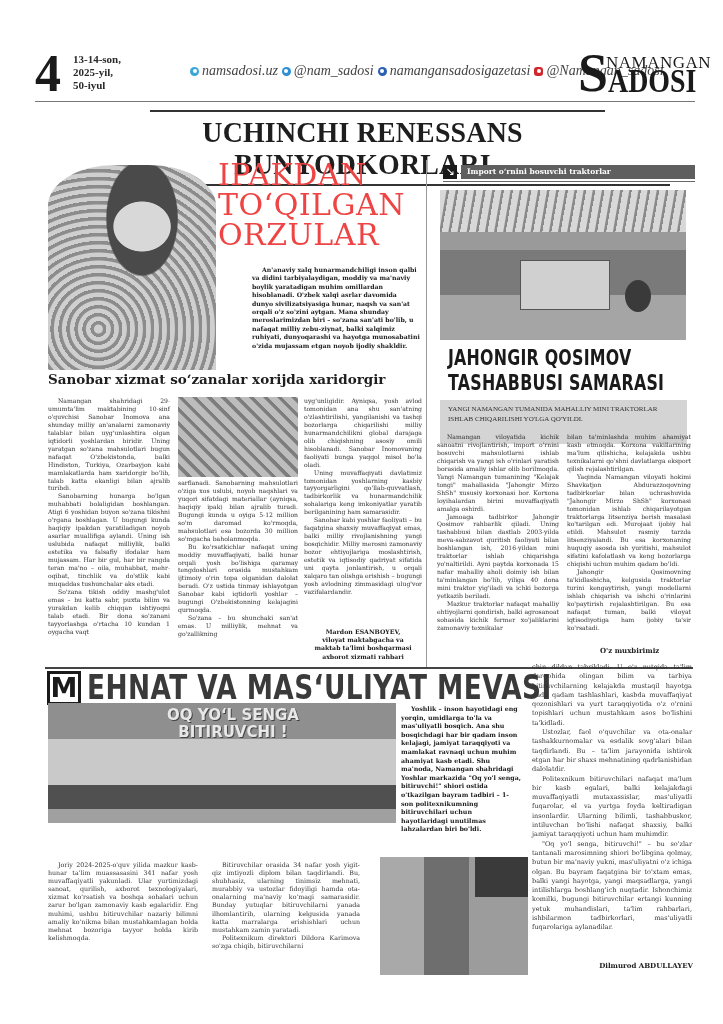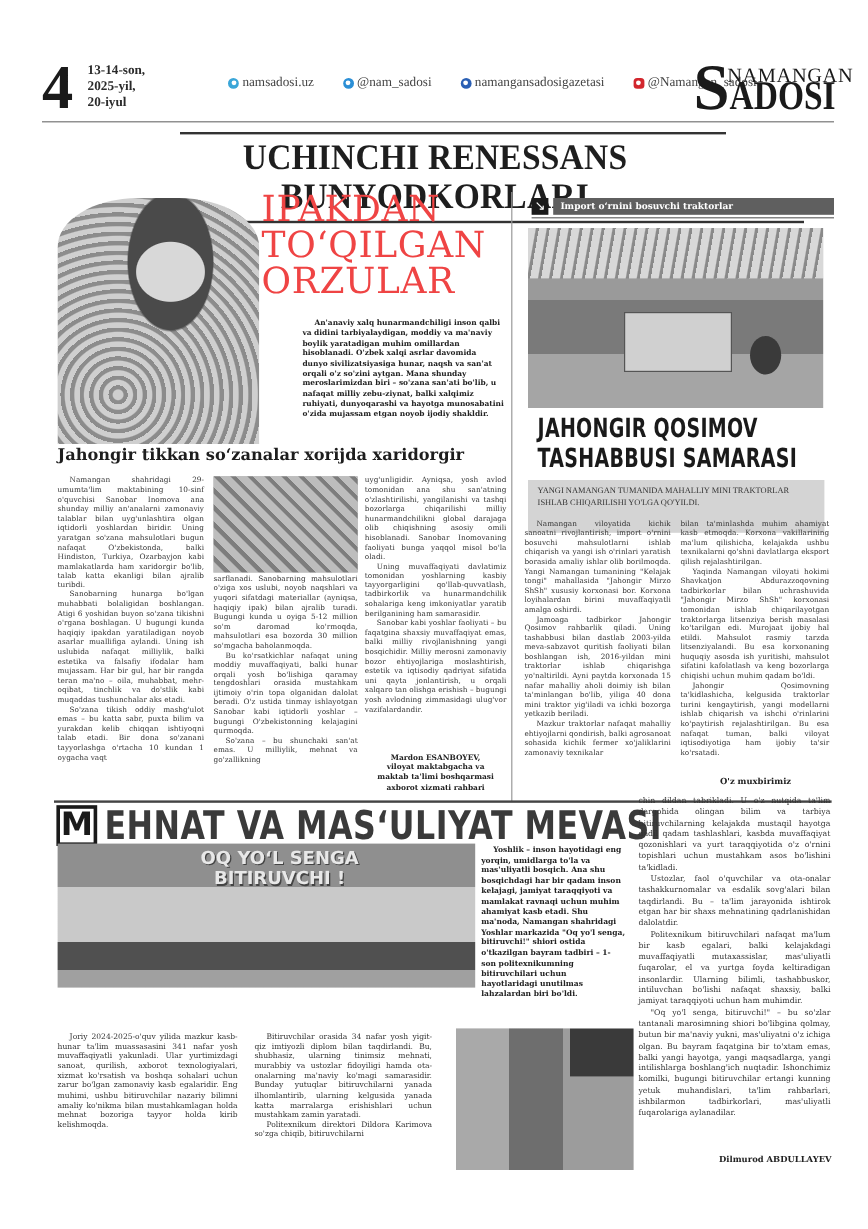--- a/index.html
+++ b/index.html
@@ -3,21 +3,21 @@
 <meta charset="utf-8">
 <style>
   * { box-sizing: border-box; margin: 0; padding: 0; }
   html, body { width: 723px; height: 1024px; background: #ffffff; overflow: hidden; }
   body { font-family: "DejaVu Serif", serif; color: #1e1e1e; position: relative; }
 
   
   .masthead { position: absolute; left: 35px; top: 50px; width: 660px; height: 52px; border-bottom: 1px solid #777; }
   .page-num { position: absolute; left: 0; top: 0; font-family: "Liberation Serif", serif; font-weight: bold; font-size: 52px; line-height: 48px; color: #1a1a1a; }
   .issue { position: absolute; left: 38px; top: 3px; font-family: "Liberation Serif", serif; font-weight: bold; font-size: 11px; line-height: 13px; color: #2a2a2a; }
-  .socials { position: absolute; left: 155px; top: 13px; display: flex; gap: 24px; font-family: "Liberation Serif", serif; font-size: 11px; color: #444; }
+  .socials { position: absolute; left: 155px; top: 13px; display: flex; gap: 4px; font-family: "Liberation Serif", serif; font-size: 14px; color: #444; font-style: italic; }
   .soc { display: flex; align-items: center; gap: 3px; }
   .soc-ic { width: 9px; height: 9px; border-radius: 50%; display: inline-block; position: relative; }
   .soc-ic.web { background: #3aa6d8; }
   .soc-ic.tg { background: #2b8fd6; }
   .soc-ic.fb { background: #2a5fb4; }
   .soc-ic.ig { background: #d2262d; border-radius: 3px; }
   .soc-ic::after { content: ""; position: absolute; left: 2.5px; top: 2.5px; width: 4px; height: 4px; border-radius: 50%; background: #fff; }
   .logo { position: absolute; right: 2px; top: 0; width: 115px; height: 48px; font-family: "Liberation Serif", serif; color: #1a1a1a; }
   .logo-s { position: absolute; left: 0; top: -4px; font-size: 54px; font-weight: bold; line-height: 54px; }
   .logo-top { position: absolute; left: 28px; top: 3px; font-size: 17px; letter-spacing: 0.5px; }
@@ -82,21 +82,21 @@
   .byline-c1 { position: absolute; left: 575px; top: 961px; width: 118px; text-align: right; font-family: "DejaVu Serif", serif; font-weight: bold; font-size: 7px; color: #222; }
 </style>
 </head>
 <body>
 
 <header class="masthead">
   <div class="page-num">4</div>
   <div class="issue">
     <div>13-14-son,</div>
     <div>2025-yil,</div>
-    <div>20-iyul</div>
+    <div>50-iyul</div>
   </div>
   <div class="socials">
     <a class="soc">
       <span class="soc-ic web"></span>
       <span>namsadosi.uz</span>
     </a>
     <a class="soc">
       <span class="soc-ic tg"></span>
       <span>@nam_sadosi</span>
     </a>
@@ -122,21 +122,21 @@
   <div class="rule-bot"></div>
 </div>
 
 <div class="photo photo-girl"></div>
 <div class="headline-ipak">
   <div>IPAKDAN</div>
   <div>TO‘QILGAN</div>
   <div>ORZULAR</div>
 </div>
 <p class="lead-ipak">An'anaviy xalq hunarmandchiligi inson qalbi va didini tarbiyalaydigan, moddiy va ma'naviy boylik yaratadigan muhim omillardan hisoblanadi. O'zbek xalqi asrlar davomida dunyo sivilizatsiyasiga hunar, naqsh va san'at orqali o'z so'zini aytgan. Mana shunday meroslarimizdan biri – so'zana san'ati bo'lib, u nafaqat milliy zebu-ziynat, balki xalqimiz ruhiyati, dunyoqarashi va hayotga munosabatini o'zida mujassam etgan noyob ijodiy shakldir.</p>
-<h2 class="subhead-ipak">Jahongir tikkan so‘zanalar xorijda xaridorgir</h2>
+<h2 class="subhead-ipak">Sanobar xizmat so‘zanalar xorijda xaridorgir</h2>
 
 <div class="col col-a1">
   <p>Namangan shahridagi 29-umumta'lim maktabining 10-sinf o'quvchisi Sanobar Inomova ana shunday milliy an'analarni zamonaviy talablar bilan uyg'unlashtira olgan iqtidorli yoshlardan biridir. Uning yaratgan so'zana mahsulotlari bugun nafaqat O'zbekistonda, balki Hindiston, Turkiya, Ozarbayjon kabi mamlakatlarda ham xaridorgir bo'lib, talab katta ekanligi bilan ajralib turibdi.</p>
   <p>Sanobarning hunarga bo'lgan muhabbati bolaligidan boshlangan. Atigi 6 yoshidan buyon so'zana tikishni o'rgana boshlagan. U bugungi kunda haqiqiy ipakdan yaratiladigan noyob asarlar muallifiga aylandi. Uning ish uslubida nafaqat milliylik, balki estetika va falsafiy ifodalar ham mujassam. Har bir gul, har bir rangda teran ma'no – oila, muhabbat, mehr-oqibat, tinchlik va do'stlik kabi muqaddas tushunchalar aks etadi.</p>
   <p>So'zana tikish oddiy mashg'ulot emas – bu katta sabr, puxta bilim va yurakdan kelib chiqqan ishtiyoqni talab etadi. Bir dona so'zanani tayyorlashga o'rtacha 10 kundan 1 oygacha vaqt</p>
 </div>
 <div class="photo photo-suzani"></div>
 <div class="col col-a2">
   <p style="text-indent:0">sarflanadi. Sanobarning mahsulotlari o'ziga xos uslubi, noyob naqshlari va yuqori sifatdagi materiallar (ayniqsa, haqiqiy ipak) bilan ajralib turadi. Bugungi kunda u oyiga 5-12 million so'm daromad ko'rmoqda, mahsulotlari esa bozorda 30 million so'mgacha baholanmoqda.</p>
   <p>Bu ko'rsatkichlar nafaqat uning moddiy muvaffaqiyati, balki hunar orqali yosh bo'lishiga qaramay tengdoshlari orasida mustahkam ijtimoiy o'rin topa olganidan dalolat beradi. O'z ustida tinmay ishlayotgan Sanobar kabi iqtidorli yoshlar – bugungi O'zbekistonning kelajagini qurmoqda.</p>

